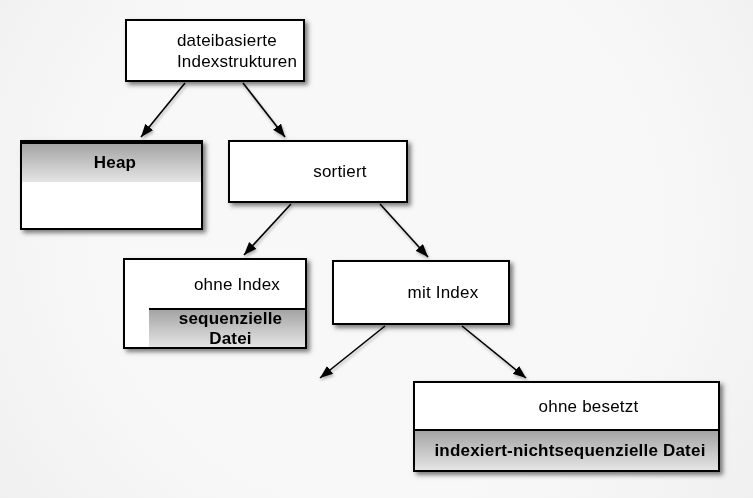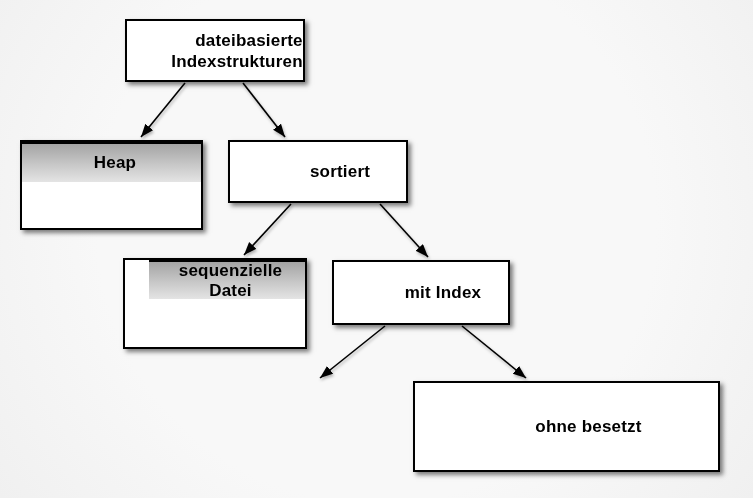--- a/index.html
+++ b/index.html
@@ -30,23 +30,23 @@
     box-shadow: 2.5px 3px 4.5px rgba(0,0,0,0.50);
     display: flex;
     flex-direction: column;
     z-index: 1;
   }
   .node .title {
     flex: 1;
     display: flex;
     align-items: center;
     justify-content: center;
-    text-align: right;
+    text-align: left;
     font-size: 17px;
-    font-weight: bold;
+    font-weight: normal;
     line-height: 21px;
     color: #000;
     white-space: pre-line;
     letter-spacing: 0.2px;
     margin-left: 44px;
   }
   .node .sub {
     border-top: 2px solid #000000;
     background: linear-gradient(to bottom, #a4a4a4 0%, #c8c8c8 55%, #e4e4e4 100%);
     display: flex;
@@ -86,25 +86,27 @@
 
   <div class="node" style="left:20px; top:140px; width:183px; height:90px;">
     <div class="sub" style="height:38px;">Heap</div>
   </div>
 
   <div class="node" style="left:228px; top:140px; width:180px; height:63px;">
     <div class="title">sortiert</div>
   </div>
 
   <div class="node" style="left:123px; top:258px; width:184px; height:91px;">
+    <div class="title">ohne Index</div>
     <div class="sub" style="height:37px;margin-left:24px;">sequenzielle Datei</div>
   </div>
 
   <div class="node" style="left:332px; top:260px; width:178px; height:65px;">
     <div class="title">mit Index</div>
   </div>
 
 
   <div class="node" style="left:413px; top:381px; width:307px; height:91px;">
     <div class="title">ohne besetzt</div>
+    <div class="sub" style="height:39px;">indexiert-nichtsequenzielle Datei</div>
   </div>
 
 </div>
 
 </body></html>

